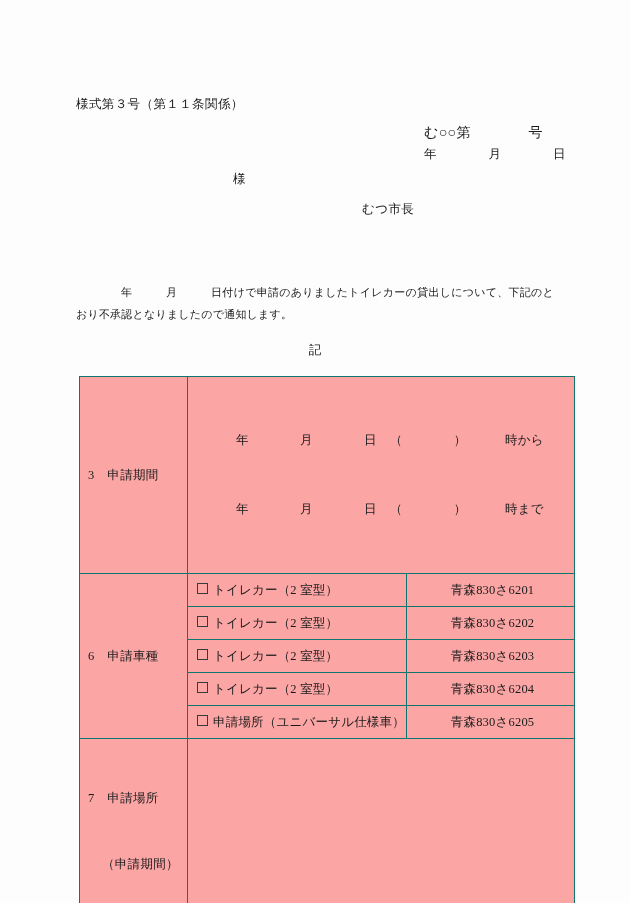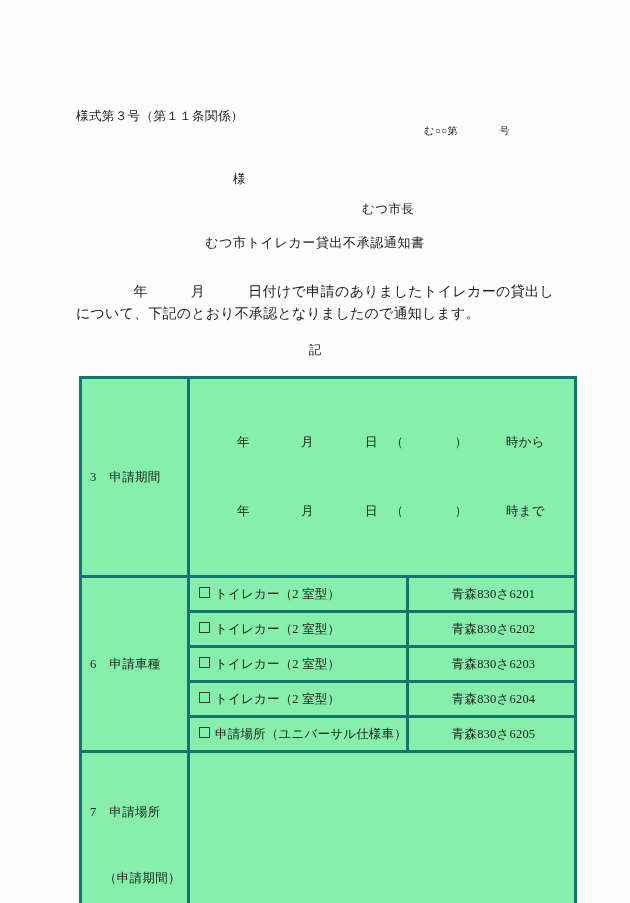--- a/index.html
+++ b/index.html
@@ -18,30 +18,30 @@
   .page {
     position: absolute;
     inset: 0;
     background: #fdfdfd;
   }
 
   
   .form-no {
     position: absolute;
     left: 76px;
-    top: 108px;
+    top: 96px;
     font-size: 12.5px;
     letter-spacing: 0.4px;
     white-space: pre;
   }
   .doc-number {
     position: absolute;
     left: 424px;
     top: 124px;
-    font-size: 10px;
+    font-size: 14px;
     white-space: pre;
     letter-spacing: 0.4px;
   }
   .doc-date {
     position: absolute;
     left: 424px;
     top: 146px;
     font-size: 12.5px;
     white-space: pre;
     letter-spacing: 0.4px;
@@ -71,21 +71,21 @@
     font-size: 13px;
     letter-spacing: 0.6px;
   }
 
   
   .body-text {
     position: absolute;
     left: 76px;
     width: 478px;
     top: 281px;
-    font-size: 14px;
+    font-size: 11px;
     line-height: 22px;
     text-align: justify;
     white-space: pre-wrap;
     letter-spacing: 0.2px;
   }
   .ki-mark {
     position: absolute;
     left: 0;
     right: 0;
     top: 342px;
@@ -97,24 +97,24 @@
   .form-table {
     position: absolute;
     left: 79px;
     top: 376px;
     width: 495px;
     border-collapse: collapse;
     table-layout: fixed;
     font-size: 12.5px;
   }
   .form-table td {
-    border: 3px solid #0f766e;
+    border: 1px solid #0f766e;
     padding: 0;
     vertical-align: middle;
-    background: #86efac;
+    background: #fca5a5;
   }
   .col-label { width: 108px; }
   .col-veh   { width: 219px; }
   .col-plate { width: 168px; }
 
   .label-cell {
     padding: 4px 0 4px 8px;
     line-height: 21px;
     white-space: pre;
     letter-spacing: 0.3px;
@@ -160,25 +160,25 @@
   .blank-cell { height: 44px; }
 </style>
 </head>
 <body>
 
 <div class="page">
 
   <div class="form-no">様式第３号（第１１条関係）</div>
 
   <div class="doc-number">む○○第　　　　号</div>
+  <div class="doc-date">年　　　　月　　　　日</div>
 
   <div class="addressee">様</div>
   <div class="issuer">むつ市長</div>
 
-  <div class="doc-title">むつ市トイレカー貸出不承認通知書</div>
 
   <div class="body-text">　　　　年　　　月　　　日付けで申請のありましたトイレカーの貸出しについて、下記のとおり不承認となりましたので通知します。</div>
 
   <div class="ki-mark">記</div>
 
   <table class="form-table">
     <colgroup>
       <col class="col-label">
       <col class="col-veh">
       <col class="col-plate">

